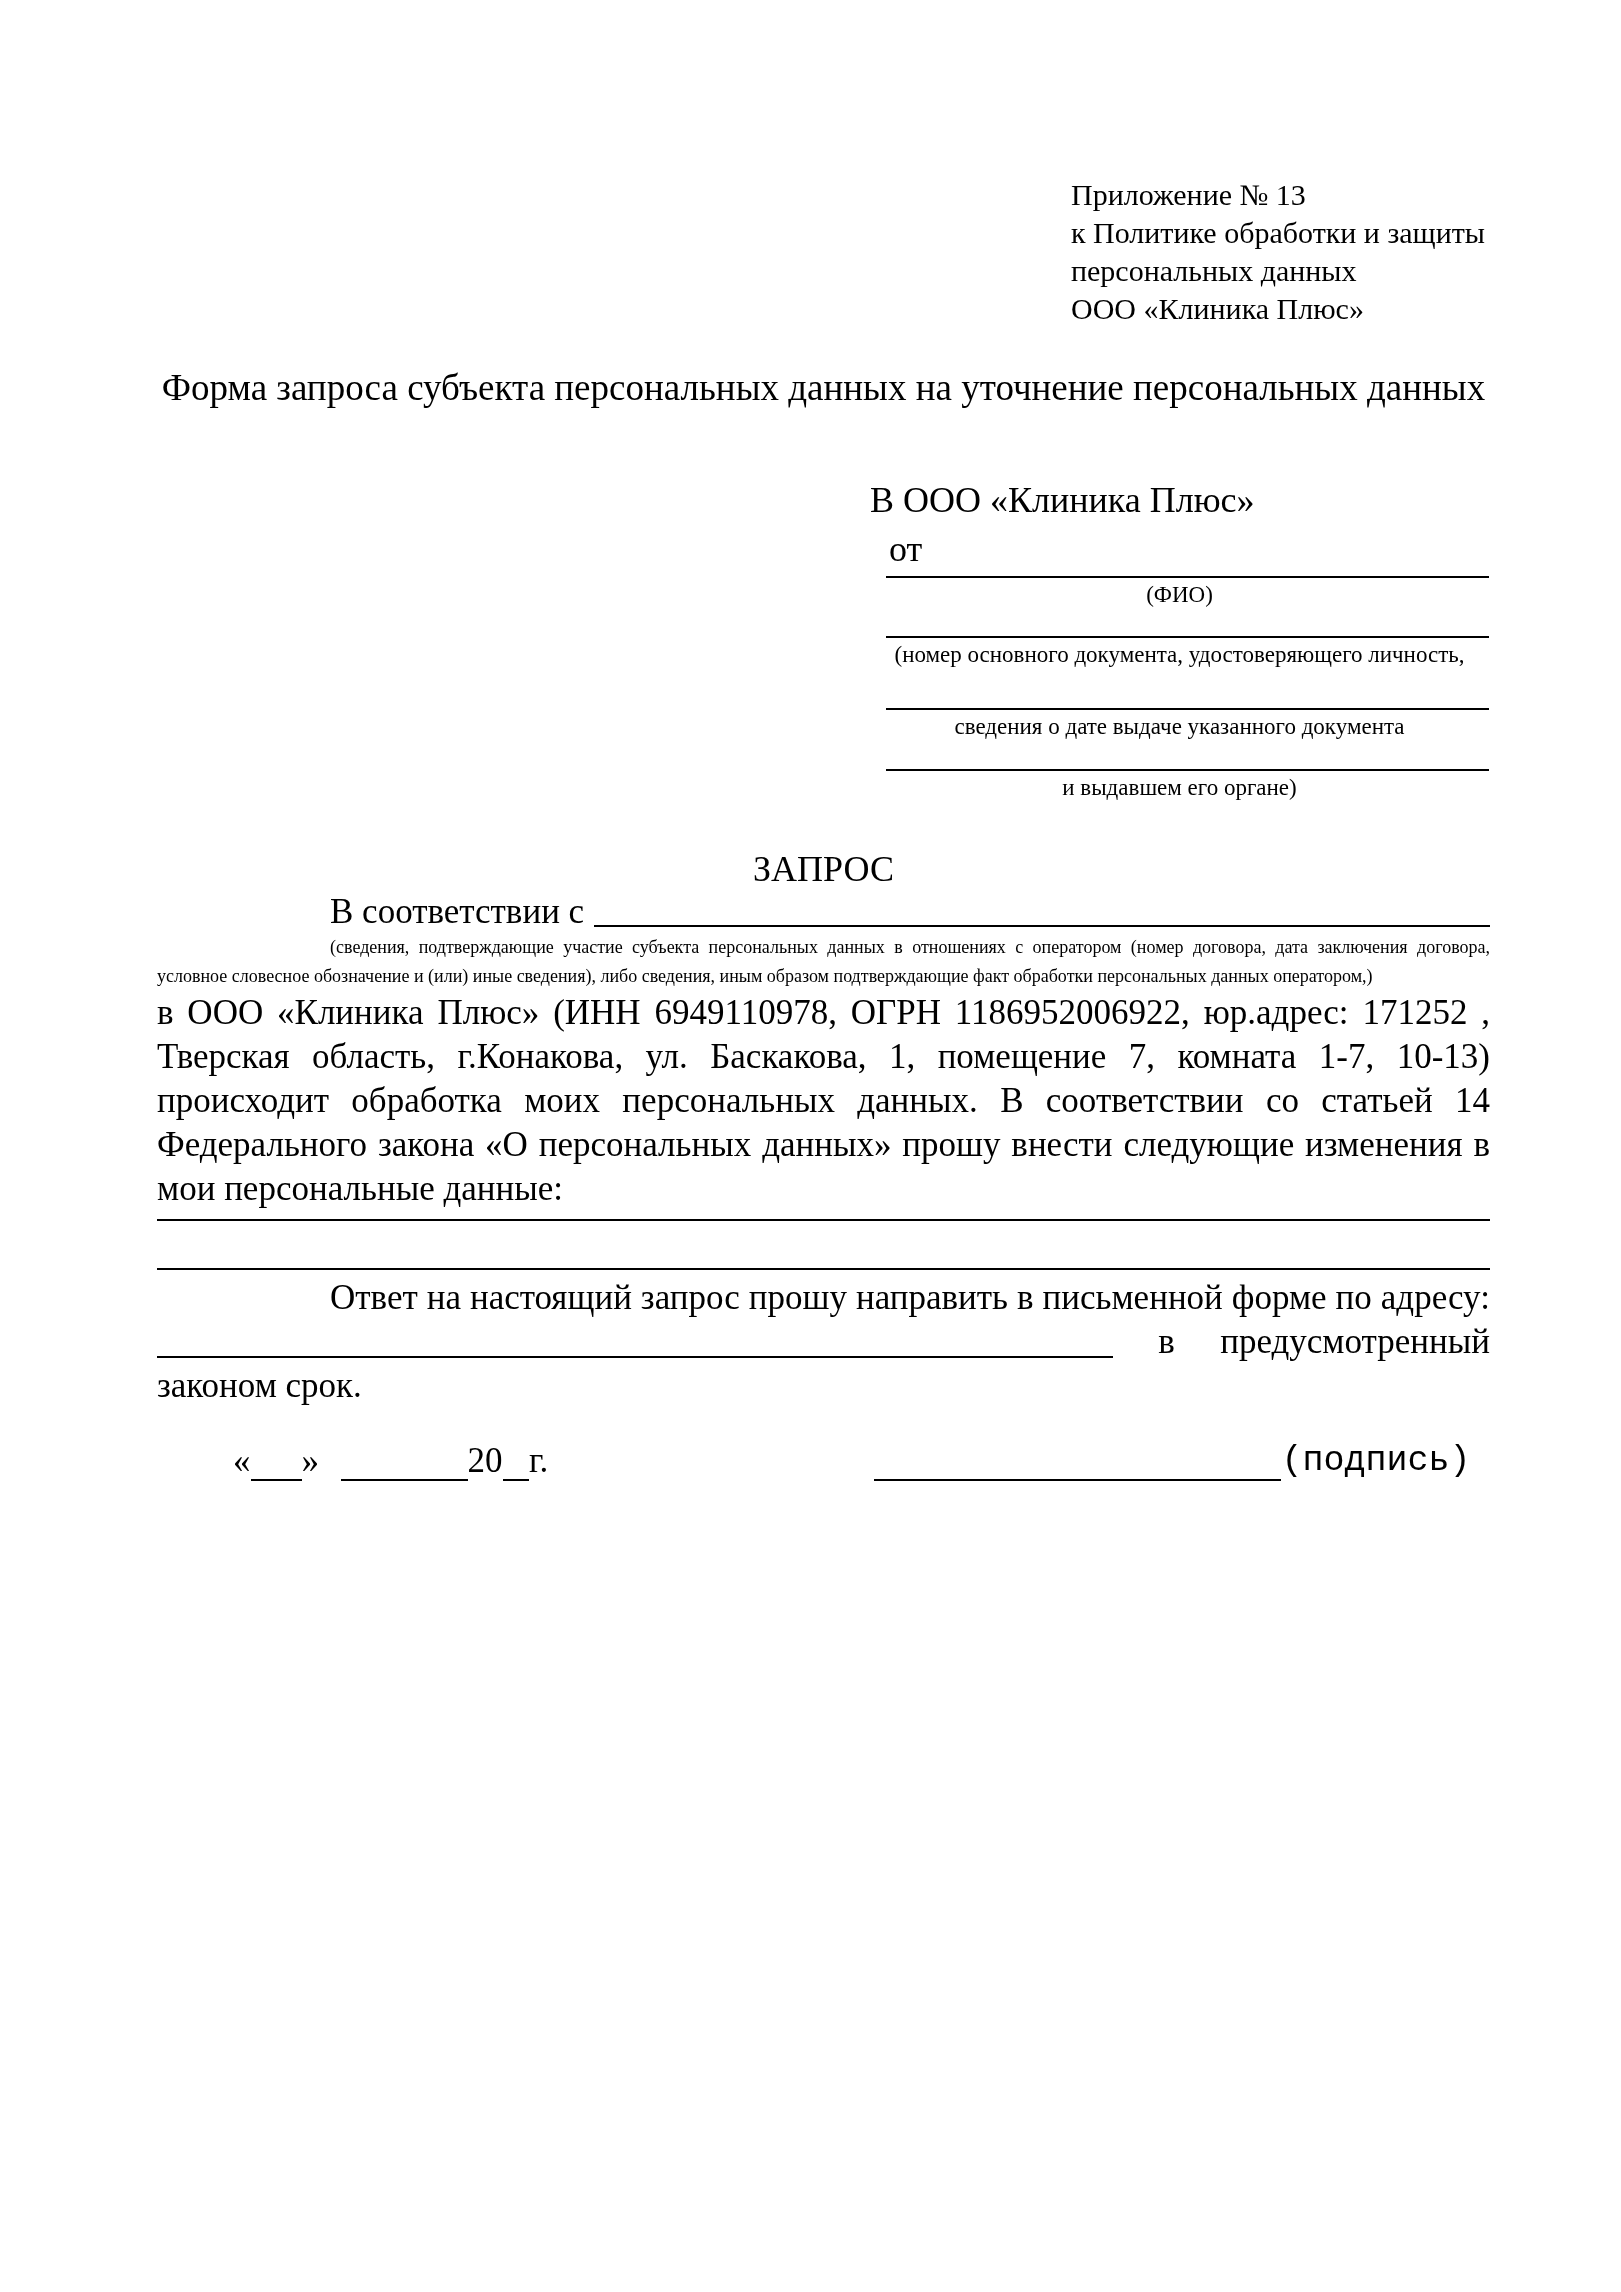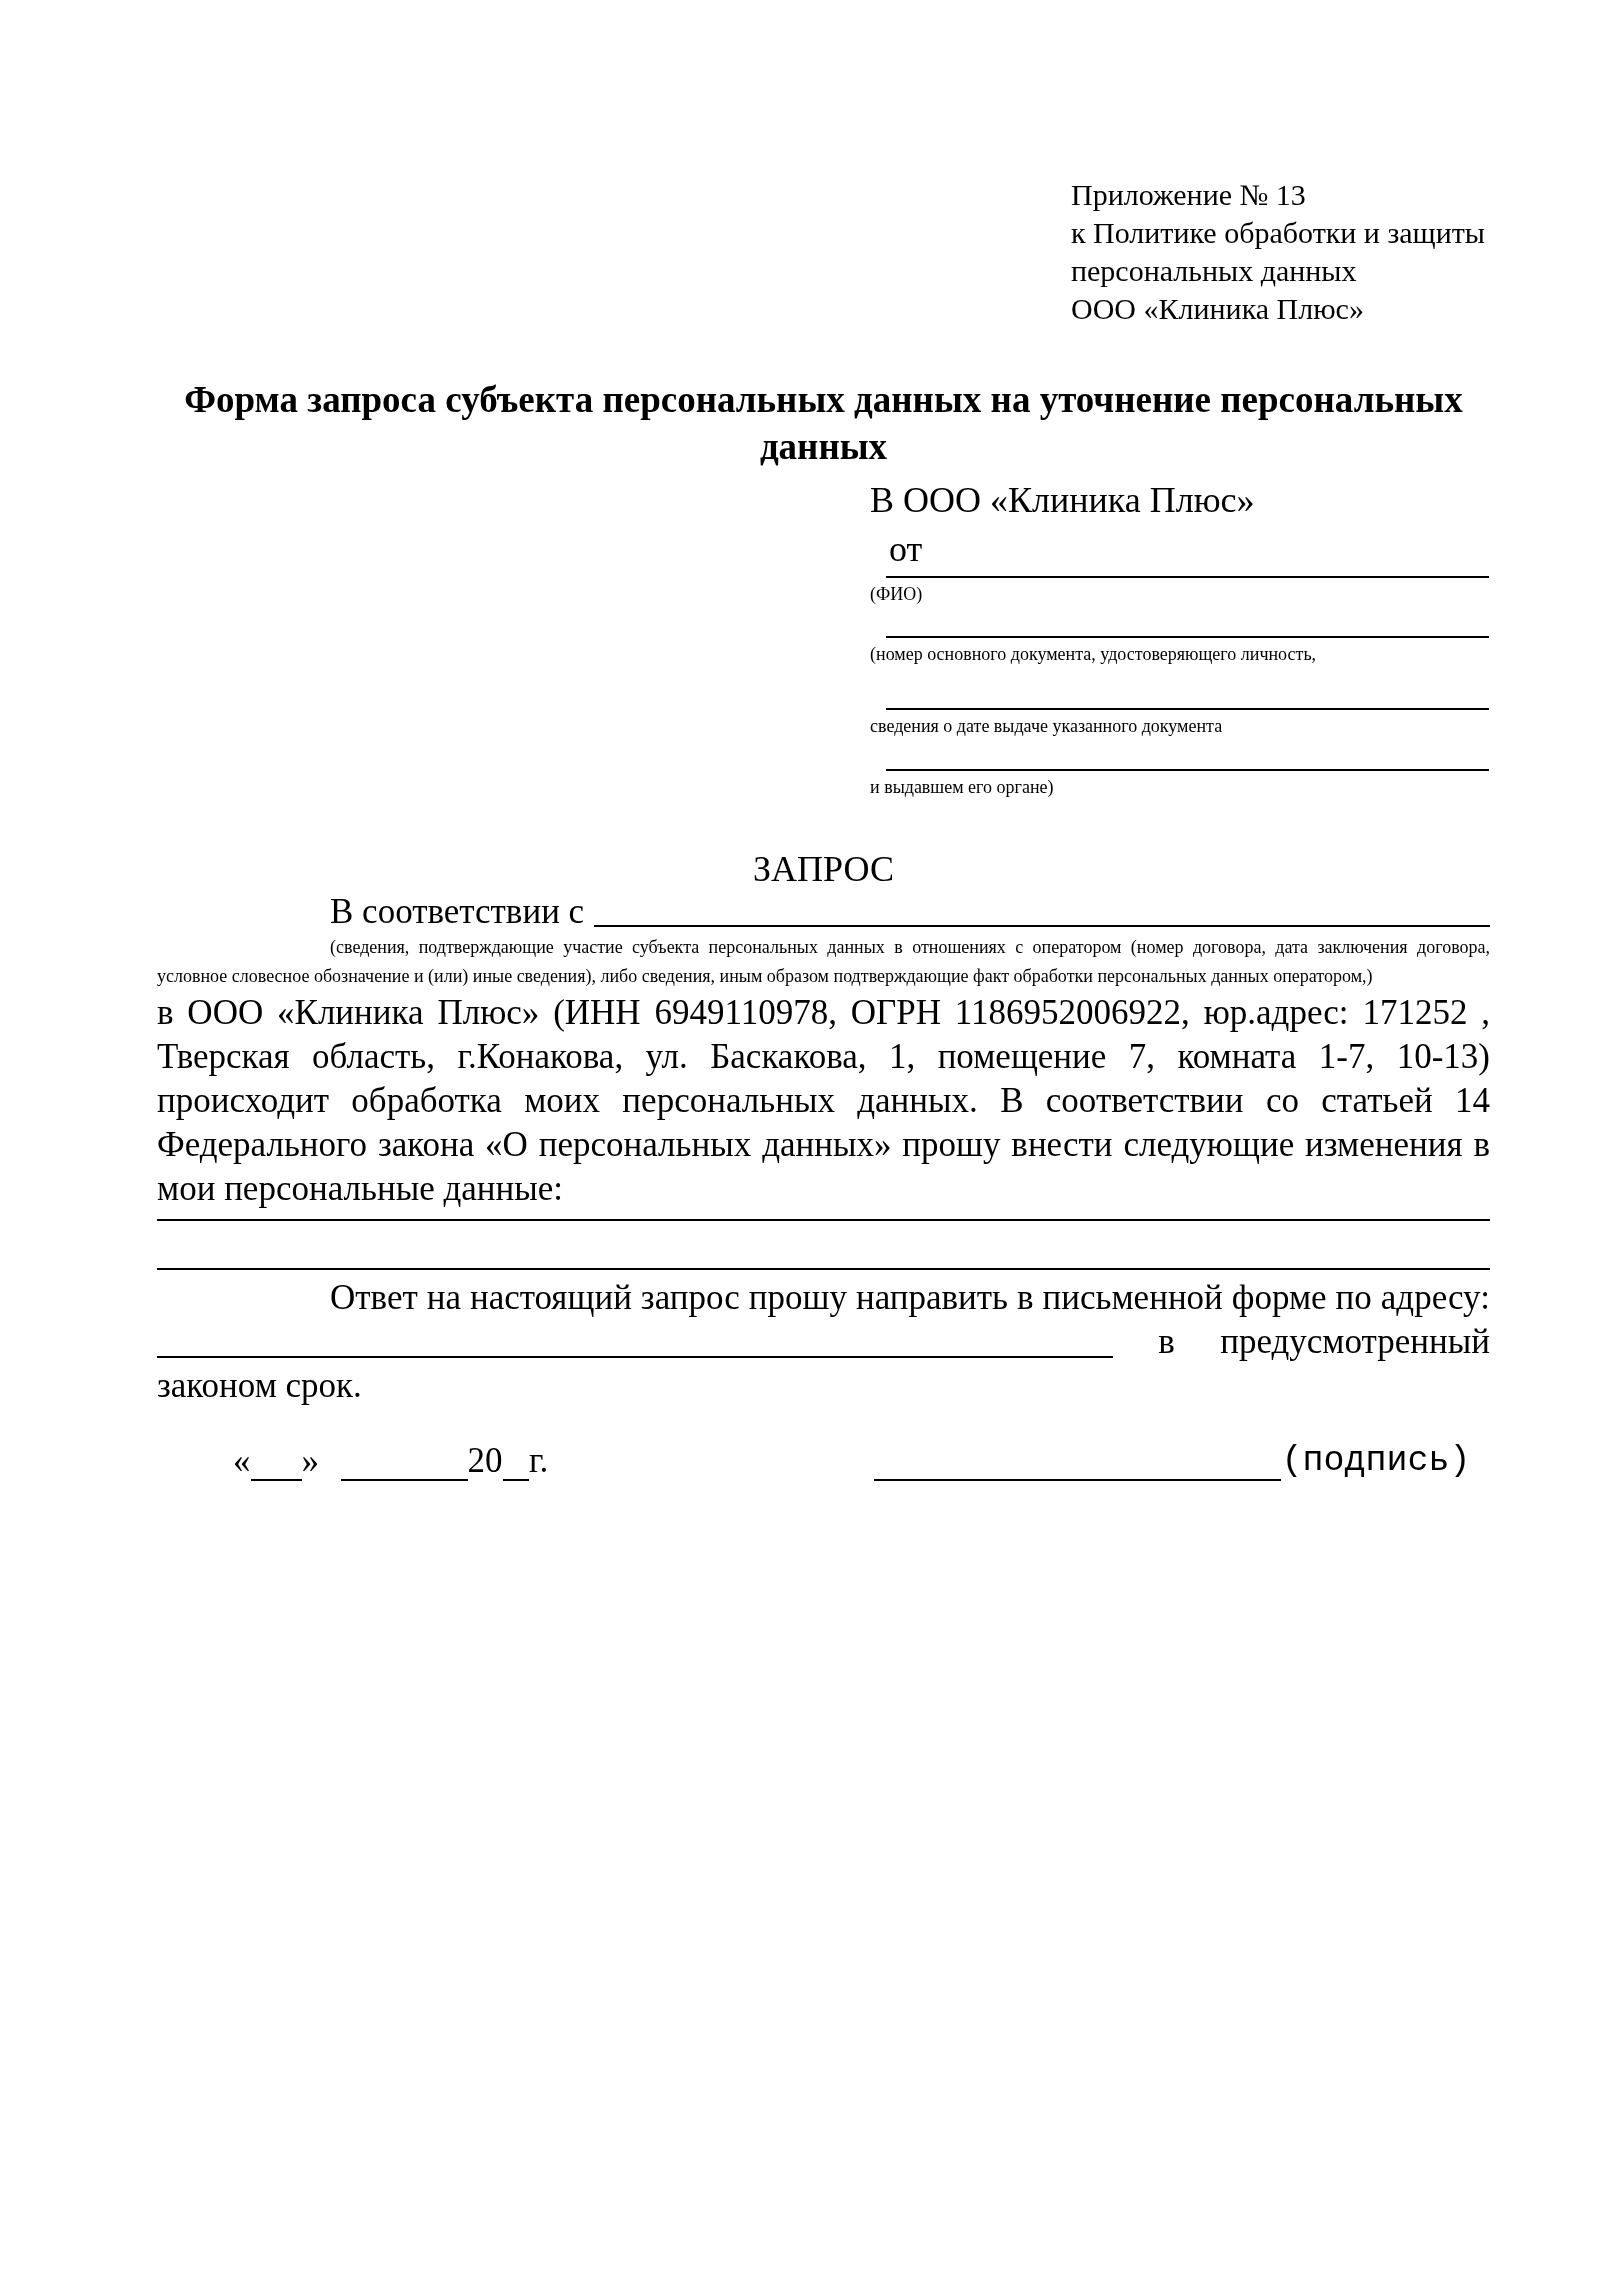--- a/index.html
+++ b/index.html
@@ -20,24 +20,24 @@
     top: 176px;
     font-size: 30px;
     line-height: 38px;
     white-space: nowrap;
   }
 
   
   .form-title {
     position: absolute;
     left: 157px;
-    top: 376px;
+    top: 364px;
     width: 1333px;
     text-align: center;
-    font-weight: 700;
+    font-weight: 400;
     font-size: 37px;
     line-height: 47px;
   }
 
   
   .recipient {
     position: absolute;
     left: 870px;
     top: 478px;
     width: 619px;
@@ -47,22 +47,23 @@
   .recipient .from { margin-left: 19px; margin-top: 3.9px; }
   .recipient .blank {
     border-bottom: 2.9px solid #000;
     margin-left: 15.7px;
   }
   .recipient .b1 { height: 3.9px; }
   .recipient .b2 { height: 25.5px; }
   .recipient .b3 { height: 37px; }
   .recipient .b4 { height: 25.5px; }
   .recipient .caption {
-    font-size: 18px;
+    font-size: 23px;
     line-height: 33px;
+    text-align: center;
   }
 
   
   .zapros {
     position: absolute;
     left: 157px;
     top: 849px;
     width: 1333px;
     text-align: center;
     font-size: 36px;

